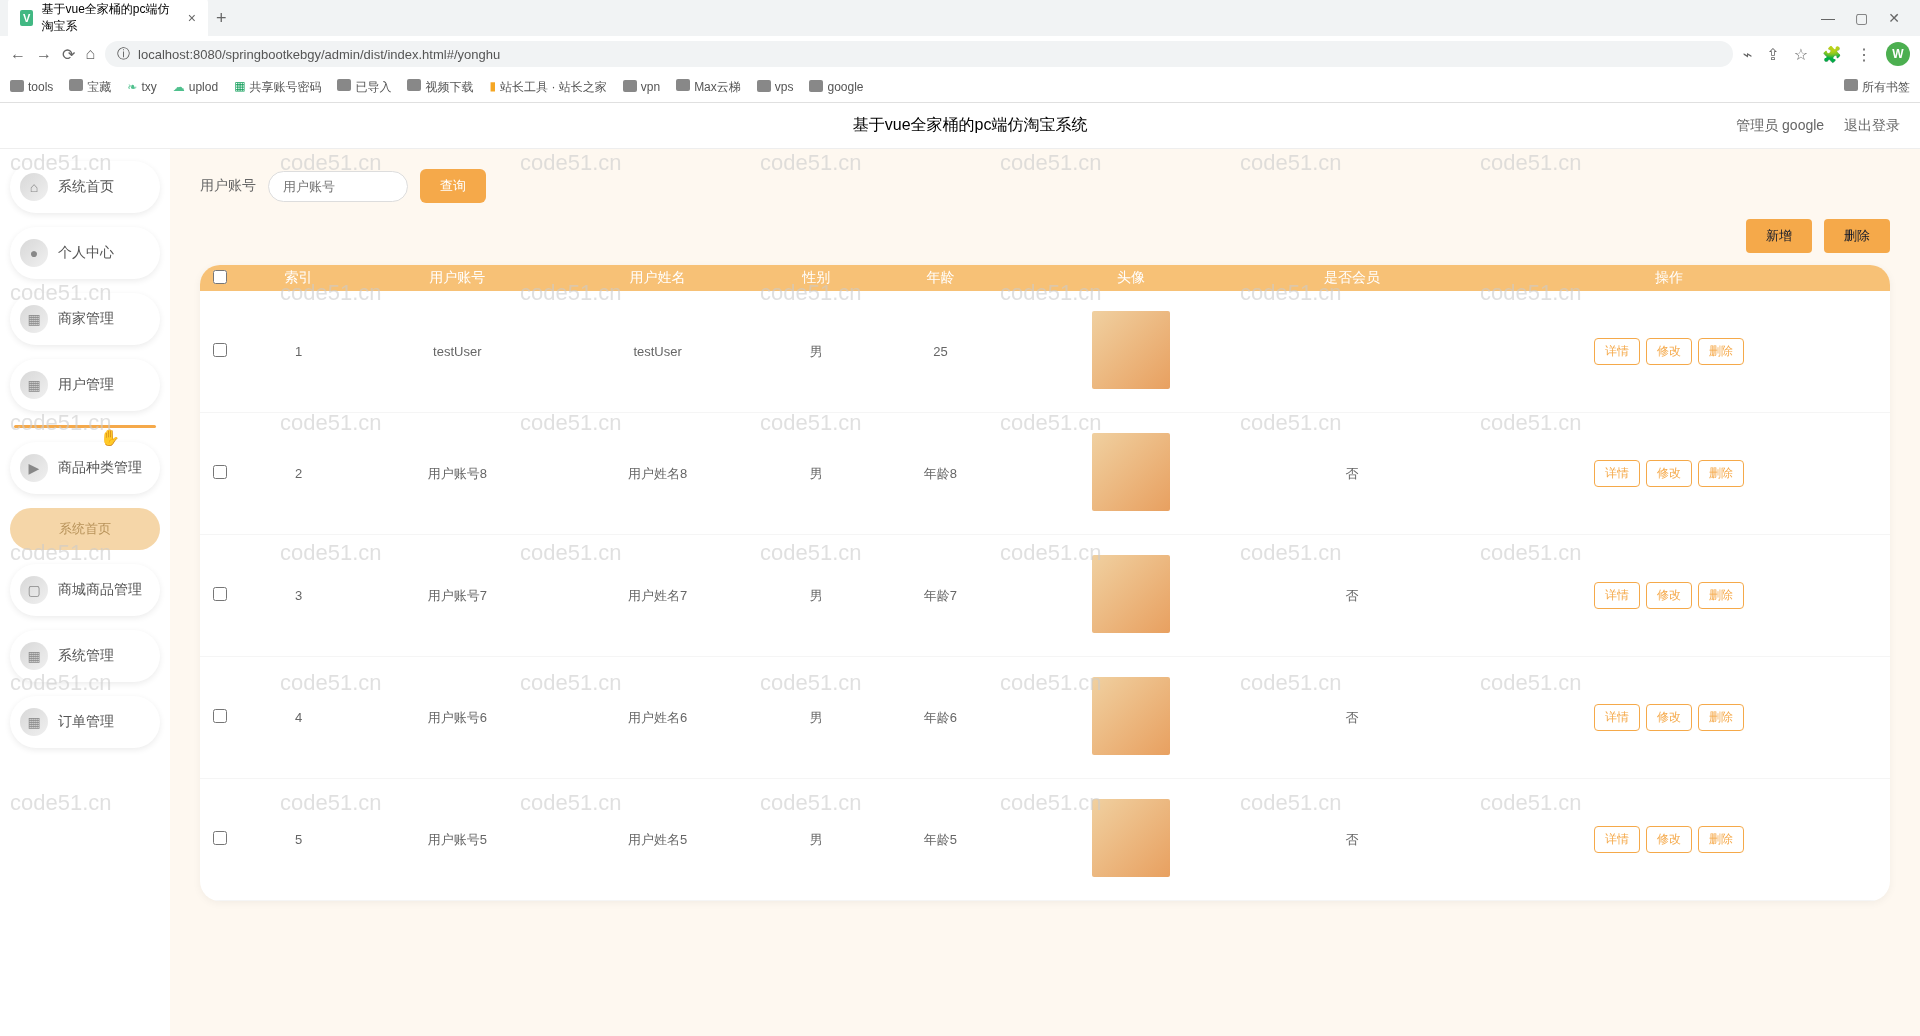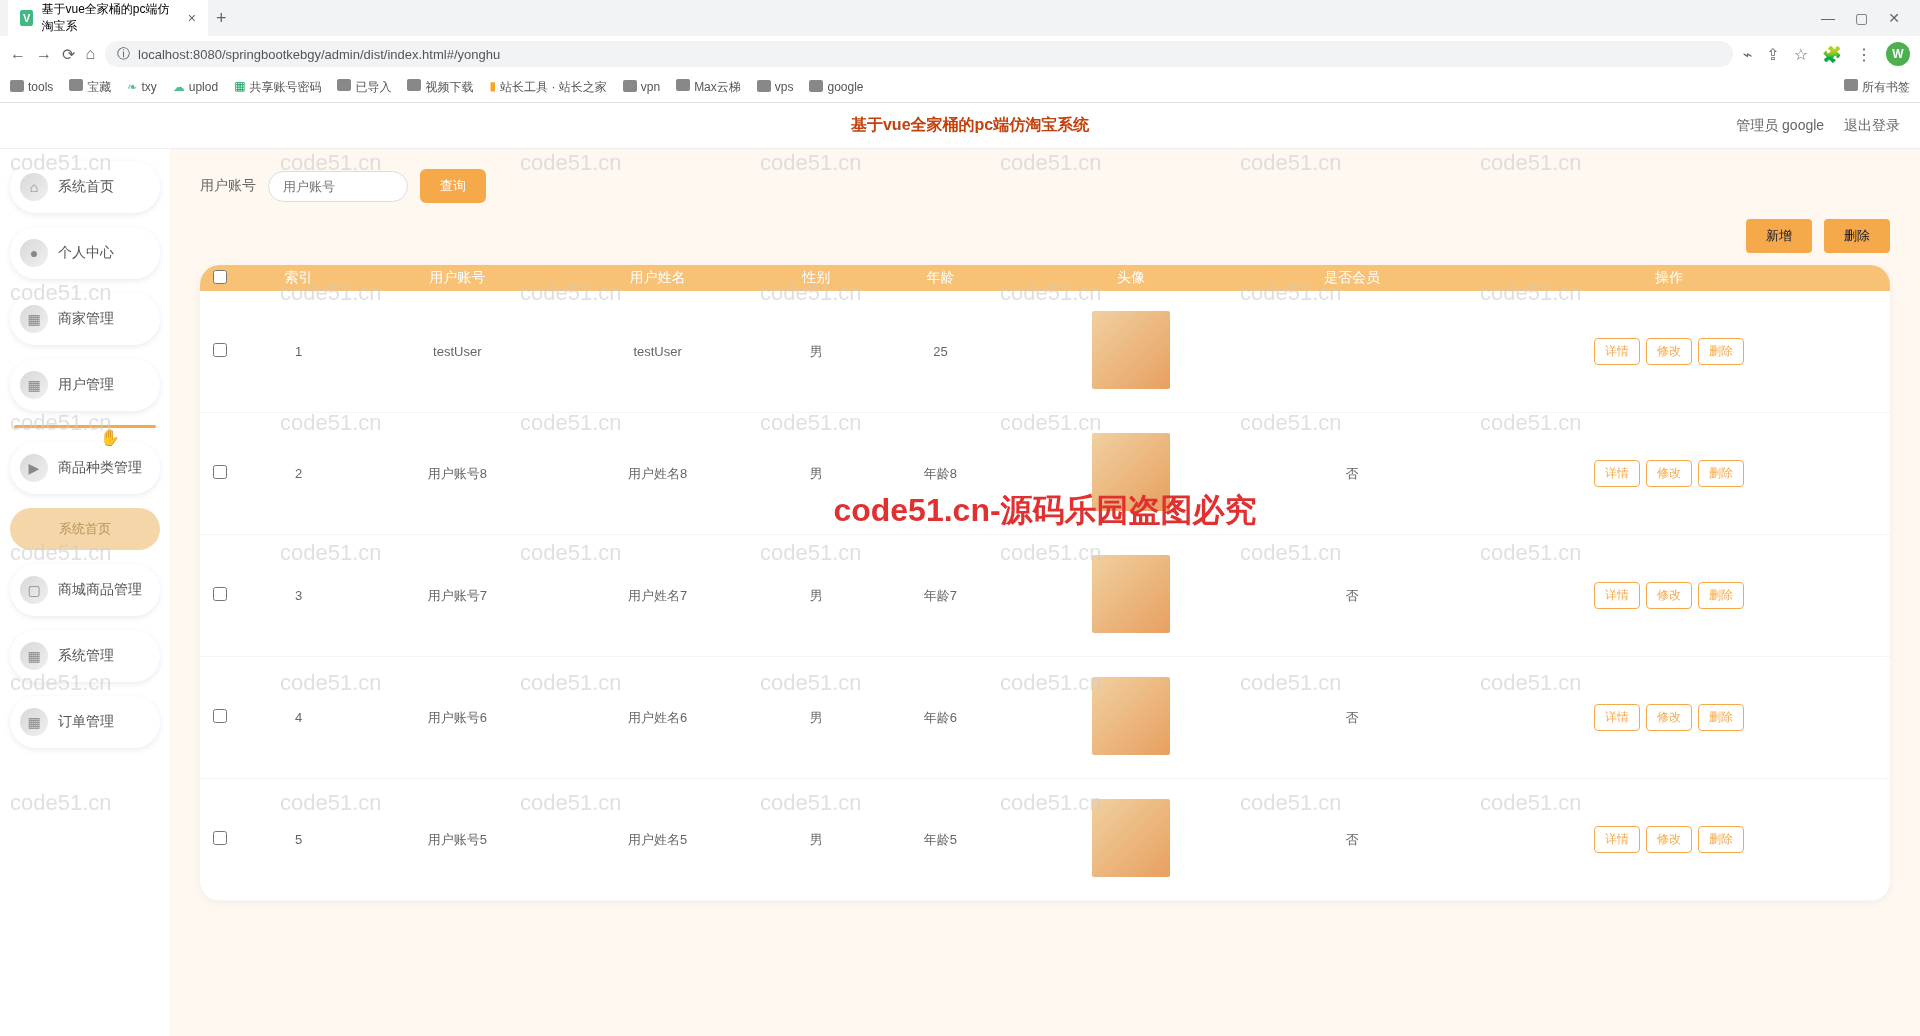--- a/index.html
+++ b/index.html
@@ -21,21 +21,21 @@
 .url-right-icons { display: flex; gap: 14px; color: #666; align-items: center; }
 .profile-circle { width: 24px; height: 24px; border-radius: 50%; background: #4caf50; color: #fff; display: flex; align-items: center; justify-content: center; font-size: 12px; font-weight: bold; }
 
 .bookmark-bar { display: flex; align-items: center; height: 30px; padding: 0 10px; gap: 16px; font-size: 12px; color: #555; }
 .bookmark-item { display: flex; align-items: flex-start; gap: 4px; cursor: pointer; }
 .folder-icon { width: 14px; height: 12px; background: #888; border-radius: 2px; display: inline-block; }
 .bookmark-right { margin-left: auto; }
 
 
 .app-header { display: flex; align-items: center; justify-content: space-between; padding: 12px 20px; background: #fff; border-bottom: 1px solid #eee; }
-.app-title { flex: 1; text-align: center; font-size: 16px; font-weight: bold; color: #c2410c; }
+.app-title { flex: 1; text-align: center; font-size: 16px; font-weight: normal; color: #000000; }
 .user-info { font-size: 14px; color: #666; }
 .user-info span { margin-left: 16px; cursor: pointer; }
 
 
 .app-body { display: flex; height: calc(100% - 140px); }
 
 
 .sidebar { width: 170px; padding: 12px 10px; background: #fff; }
 .menu-item { display: flex; align-items: center; gap: 10px; padding: 12px 10px; border-radius: 28px; margin-bottom: 14px; cursor: pointer; background: #fff; box-shadow: 0 2px 6px rgba(0,0,0,0.08); font-size: 14px; color: #555; }
 .menu-item.sub { background: #f5d6a8; color: #b8935a; font-size: 13px; box-shadow: none; justify-content: center; }
@@ -325,21 +325,20 @@
       <button class="btn-sm">详情</button>
       <button class="btn-sm">修改</button>
       <button class="btn-sm">删除</button>
     </div>
               </td>
             </tr>
           </tbody>
       </table>
     </div>
 
-    <div class="watermark-red">code51.cn-源码乐园盗图必究</div>
   </div>
 </div>
 
 <span class="cursor">✋</span>
 
 <div class="watermark" style="left: 10px; top: 150px;">code51.cn</div>
 <div class="watermark" style="left: 280px; top: 150px;">code51.cn</div>
 <div class="watermark" style="left: 520px; top: 150px;">code51.cn</div>
 <div class="watermark" style="left: 760px; top: 150px;">code51.cn</div>
 <div class="watermark" style="left: 1000px; top: 150px;">code51.cn</div>

